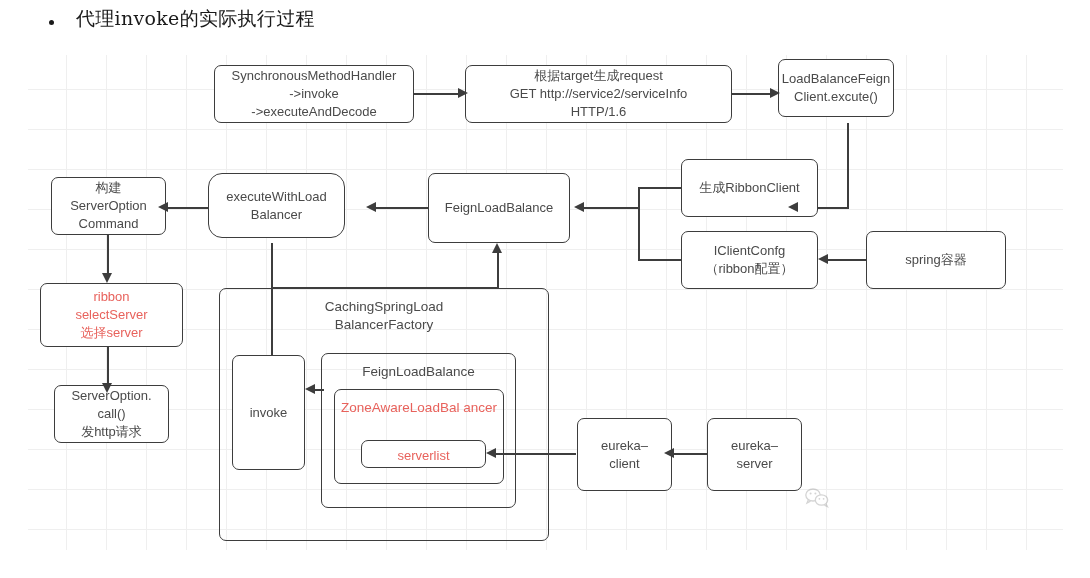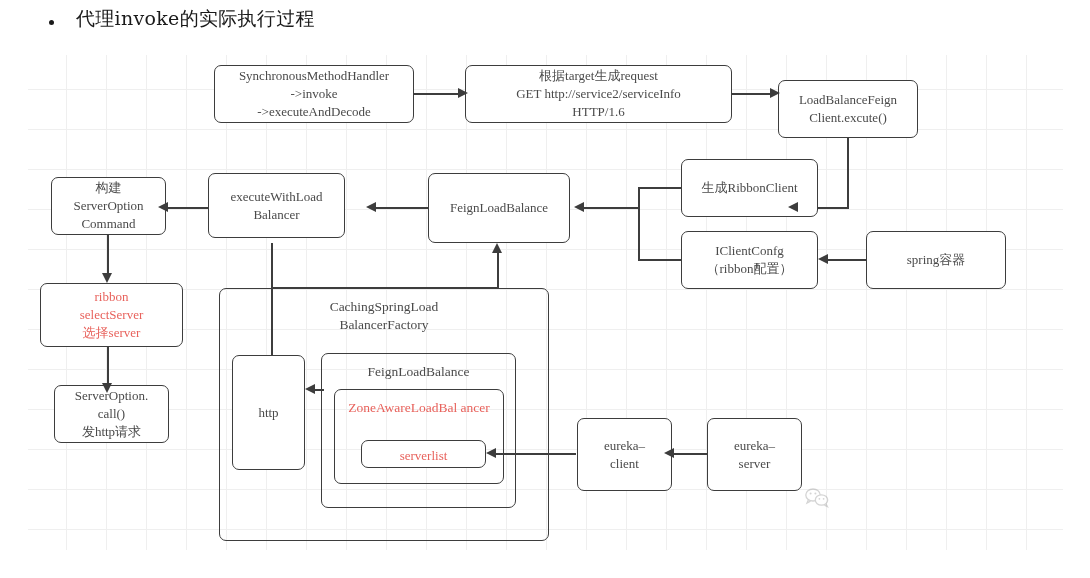--- a/index.html
+++ b/index.html
@@ -13,21 +13,21 @@
   #heading-text{position:absolute;left:68px;top:6px;font-size:19px;color:#1a1a1a;
                 letter-spacing:.3px;white-space:nowrap;font-family:"DejaVu Serif",serif;margin-left:8px;}
 
   
   #canvas{position:absolute;left:28px;top:55px;width:1035px;height:495px;
           background:#ffffff;
           background-image:
             linear-gradient(to right,#efefef 1px,transparent 1px),
             linear-gradient(to bottom,#efefef 1px,transparent 1px);
           background-size:40px 40px;
-          background-position:-2px -6px;font-family:Liberation Serif, serif;}
+          background-position:-2px -6px;}
   #canvas-inner{position:absolute;inset:0;}
 
   
   .node{position:absolute;box-sizing:border-box;
         border:1.6px solid #3d3d3d;border-radius:7px;background:#ffffff;
         display:flex;align-items:center;justify-content:center;text-align:center;
         color:#4a4a4a;font-size:13px;line-height:1.38;padding:2px 5px;z-index:5;}
   .node.red{color:#e8625c;}
   .node.container{align-items:flex-start;justify-content:center;padding-top:9px;
                   background:transparent;z-index:2;}
@@ -75,21 +75,21 @@
 
   <div class="node" style="left:437px;top:10px;width:267px;height:58px;">
     <span style="white-space:pre-line">根据target生成request
 GET http://service2/serviceInfo
 HTTP/1.6</span>
   </div>
 
   <div class="ln lh" style="left:704px;top:38px;width:40px;"></div>
   <div class="ar ar-r" style="left:742px;top:33px;"></div>
 
-  <div class="node" style="left:750px;top:25px;width:140px;height:58px;align-items:center;">
+  <div class="node" style="left:750px;top:4px;width:116px;height:58px;align-items:center;">
     <span style="white-space:pre-line">LoadBalanceFeign
 Client.excute()</span>
   </div>
 
   <div class="ln lv" style="left:819px;top:68px;height:86px;"></div>
   <div class="ln lh" style="left:770px;top:152px;width:51px;"></div>
   <div class="ar ar-l" style="left:760px;top:147px;"></div>
 
   <div class="node" style="left:653px;top:104px;width:137px;height:58px;">
     <span style="white-space:pre-line">生成RibbonClient</span>
@@ -113,21 +113,21 @@
   <div class="ln lh" style="left:556px;top:152px;width:56px;"></div>
   <div class="ar ar-l" style="left:546px;top:147px;"></div>
 
   <div class="node" style="left:400px;top:118px;width:142px;height:70px;">
     <span style="white-space:pre-line">FeignLoadBalance</span>
   </div>
 
   <div class="ln lh" style="left:348px;top:152px;width:52px;"></div>
   <div class="ar ar-l" style="left:338px;top:147px;"></div>
 
-  <div class="node" style="left:180px;top:118px;width:137px;height:65px;">
+  <div class="node" style="left:180px;top:118px;width:137px;height:65px;border-radius:14px;">
     <span style="white-space:pre-line">executeWithLoad
 Balancer</span>
   </div>
 
   <div class="ln lh" style="left:140px;top:152px;width:40px;"></div>
   <div class="ar ar-l" style="left:130px;top:147px;"></div>
 
   <div class="node" style="left:23px;top:122px;width:115px;height:58px;">
     <span style="white-space:pre-line">构建
 ServerOption
@@ -157,21 +157,21 @@
   <div class="ar ar-u" style="left:464px;top:188px;"></div>
 
   <div class="ln lv" style="left:243px;top:188px;height:160px;"></div>
 
   <div class="node container" style="left:191px;top:233px;width:330px;height:253px;">
     <span class="ctitle" style="white-space:pre-line">CachingSpringLoad
 BalancerFactory</span>
   </div>
 
   <div class="node" style="left:204px;top:300px;width:73px;height:115px;">
-    <span style="white-space:pre-line">http</span>
+    <span style="white-space:pre-line">invoke</span>
   </div>
 
   <div class="node container" style="left:293px;top:298px;width:195px;height:155px;z-index:3;">
     <span class="ctitle" style="white-space:pre-line">FeignLoadBalance</span>
   </div>
 
   <div class="ln lh" style="left:286px;top:334px;width:10px;"></div>
   <div class="ar ar-l" style="left:277px;top:329px;"></div>
 
   <div class="node container red" style="left:306px;top:334px;width:170px;height:95px;z-index:4;">

